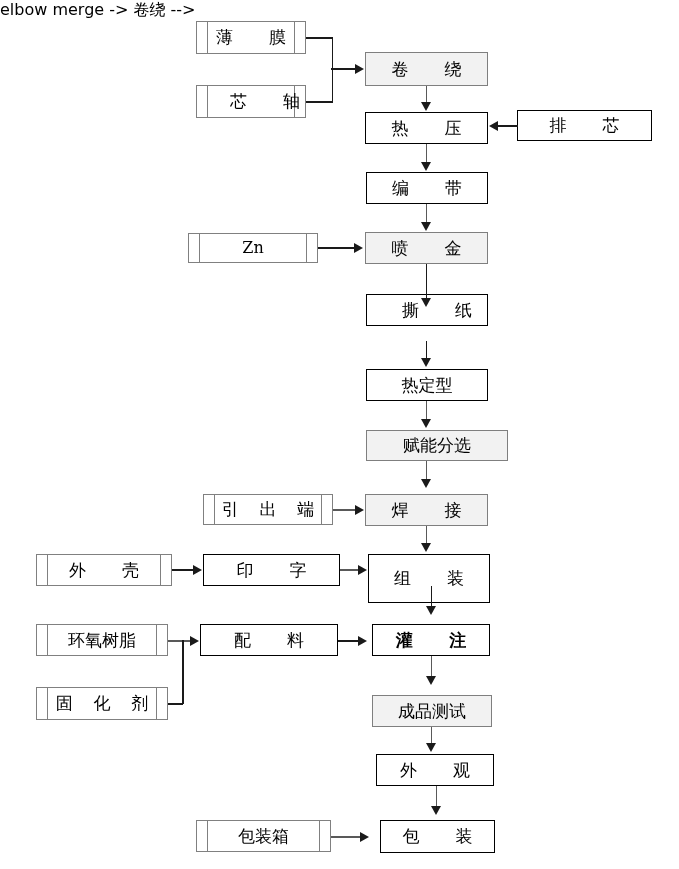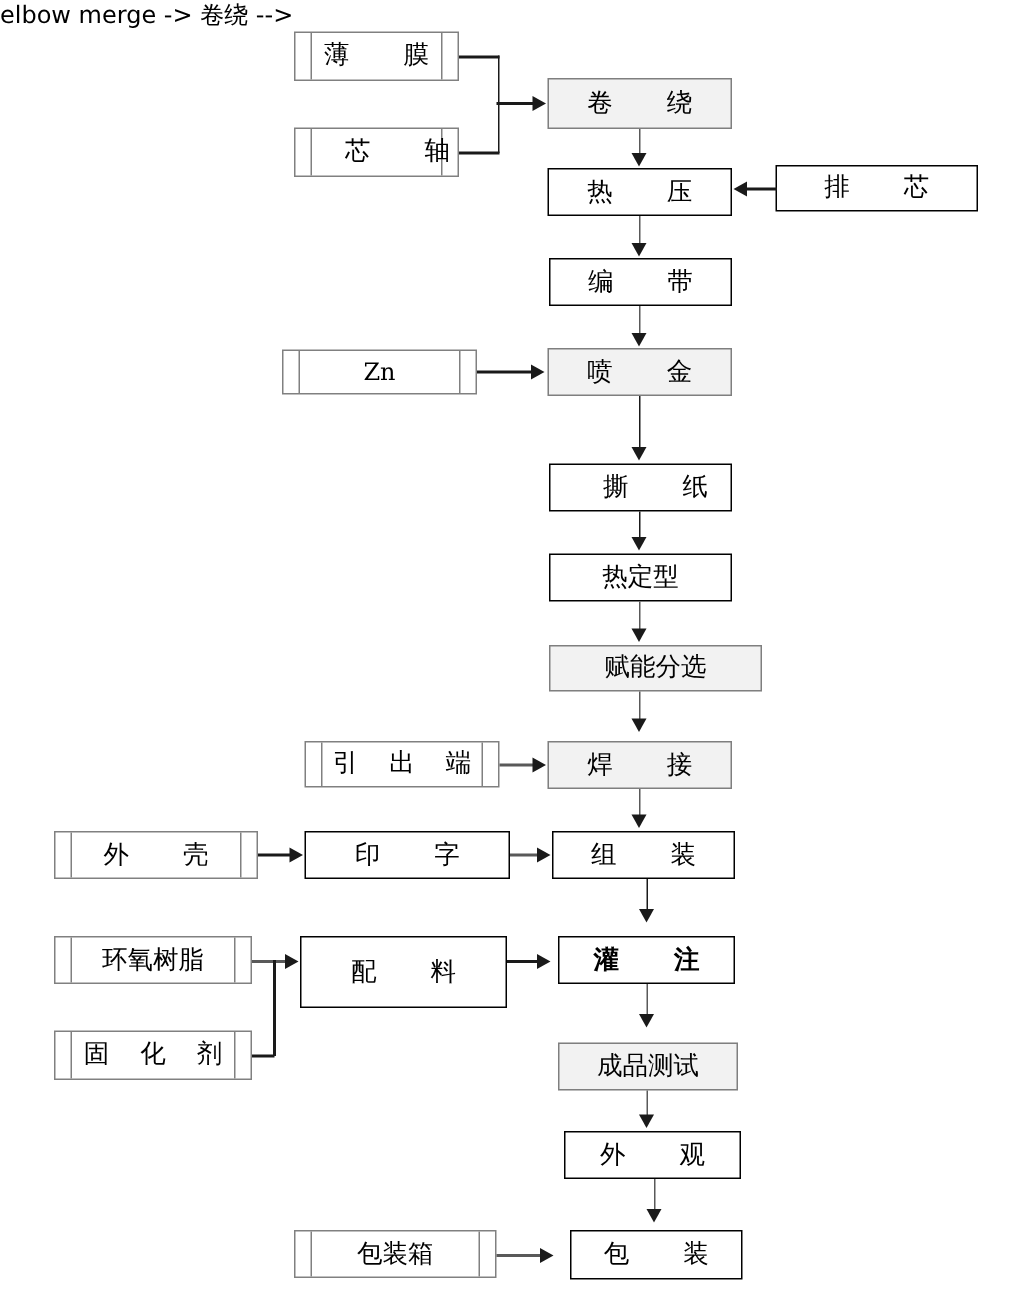--- a/index.html
+++ b/index.html
@@ -145,21 +145,21 @@
   <div class="node material" style="left:188px; top:233px; width:130px; height:30px;">
     <span class="label serif">Zn</span>
   </div>
 
   
   <div class="node process-shaded" style="left:365px; top:232px; width:123px; height:32px;">
     <span class="label sp2">喷 金</span>
   </div>
 
   
-  <div class="node process" style="left:366px; top:309px; width:122px; height:32px;padding-left:20px;">
+  <div class="node process" style="left:366px; top:294px; width:122px; height:32px;padding-left:20px;">
     <span class="label sp2">撕 纸</span>
   </div>
 
   
   <div class="node process" style="left:366px; top:369px; width:122px; height:32px;">
     <span class="label">热定型</span>
   </div>
 
   
   <div class="node process-shaded" style="left:366px; top:430px; width:142px; height:31px;text-align:center;">
@@ -180,36 +180,36 @@
   <div class="node material" style="left:36px; top:554px; width:136px; height:32px;">
     <span class="label sp2">外 壳</span>
   </div>
 
   
   <div class="node process" style="left:203px; top:554px; width:137px; height:32px;">
     <span class="label sp2">印 字</span>
   </div>
 
   
-  <div class="node process" style="left:368px; top:554px; width:122px; height:32px;">
+  <div class="node process" style="left:368px; top:554px; width:122px; height:49px;">
     <span class="label sp2">组 装</span>
   </div>
 
   
   <div class="node material" style="left:36px; top:624px; width:132px; height:32px;">
     <span class="label">环氧树脂</span>
   </div>
 
   
   <div class="node material" style="left:36px; top:687px; width:132px; height:33px;">
     <span class="label sp3">固 化 剂</span>
   </div>
 
   
-  <div class="node process" style="left:200px; top:624px; width:138px; height:48px;">
+  <div class="node process" style="left:200px; top:624px; width:138px; height:32px;">
     <span class="label sp2">配 料</span>
   </div>
 
   
   <div class="node process" style="left:372px; top:624px; width:118px; height:32px;font-weight:bold;">
     <span class="label sp2">灌 注</span>
   </div>
 
   
   <div class="node process-shaded" style="left:372px; top:695px; width:120px; height:32px;">

